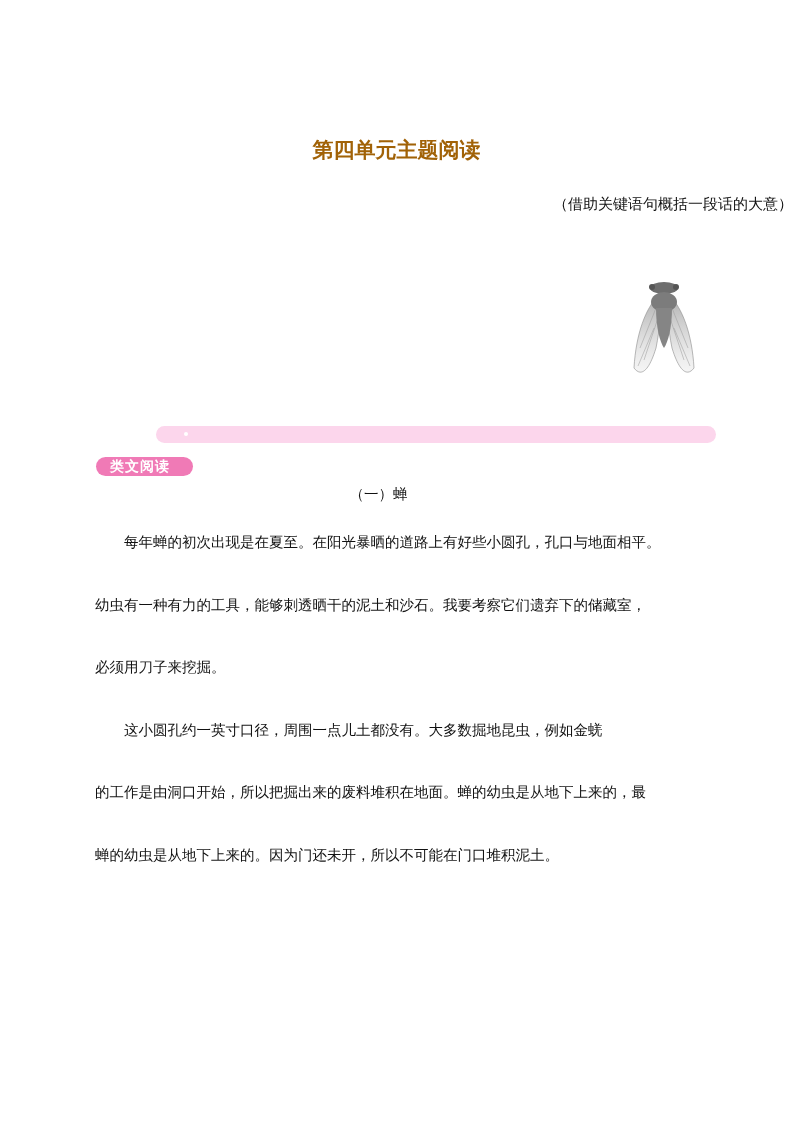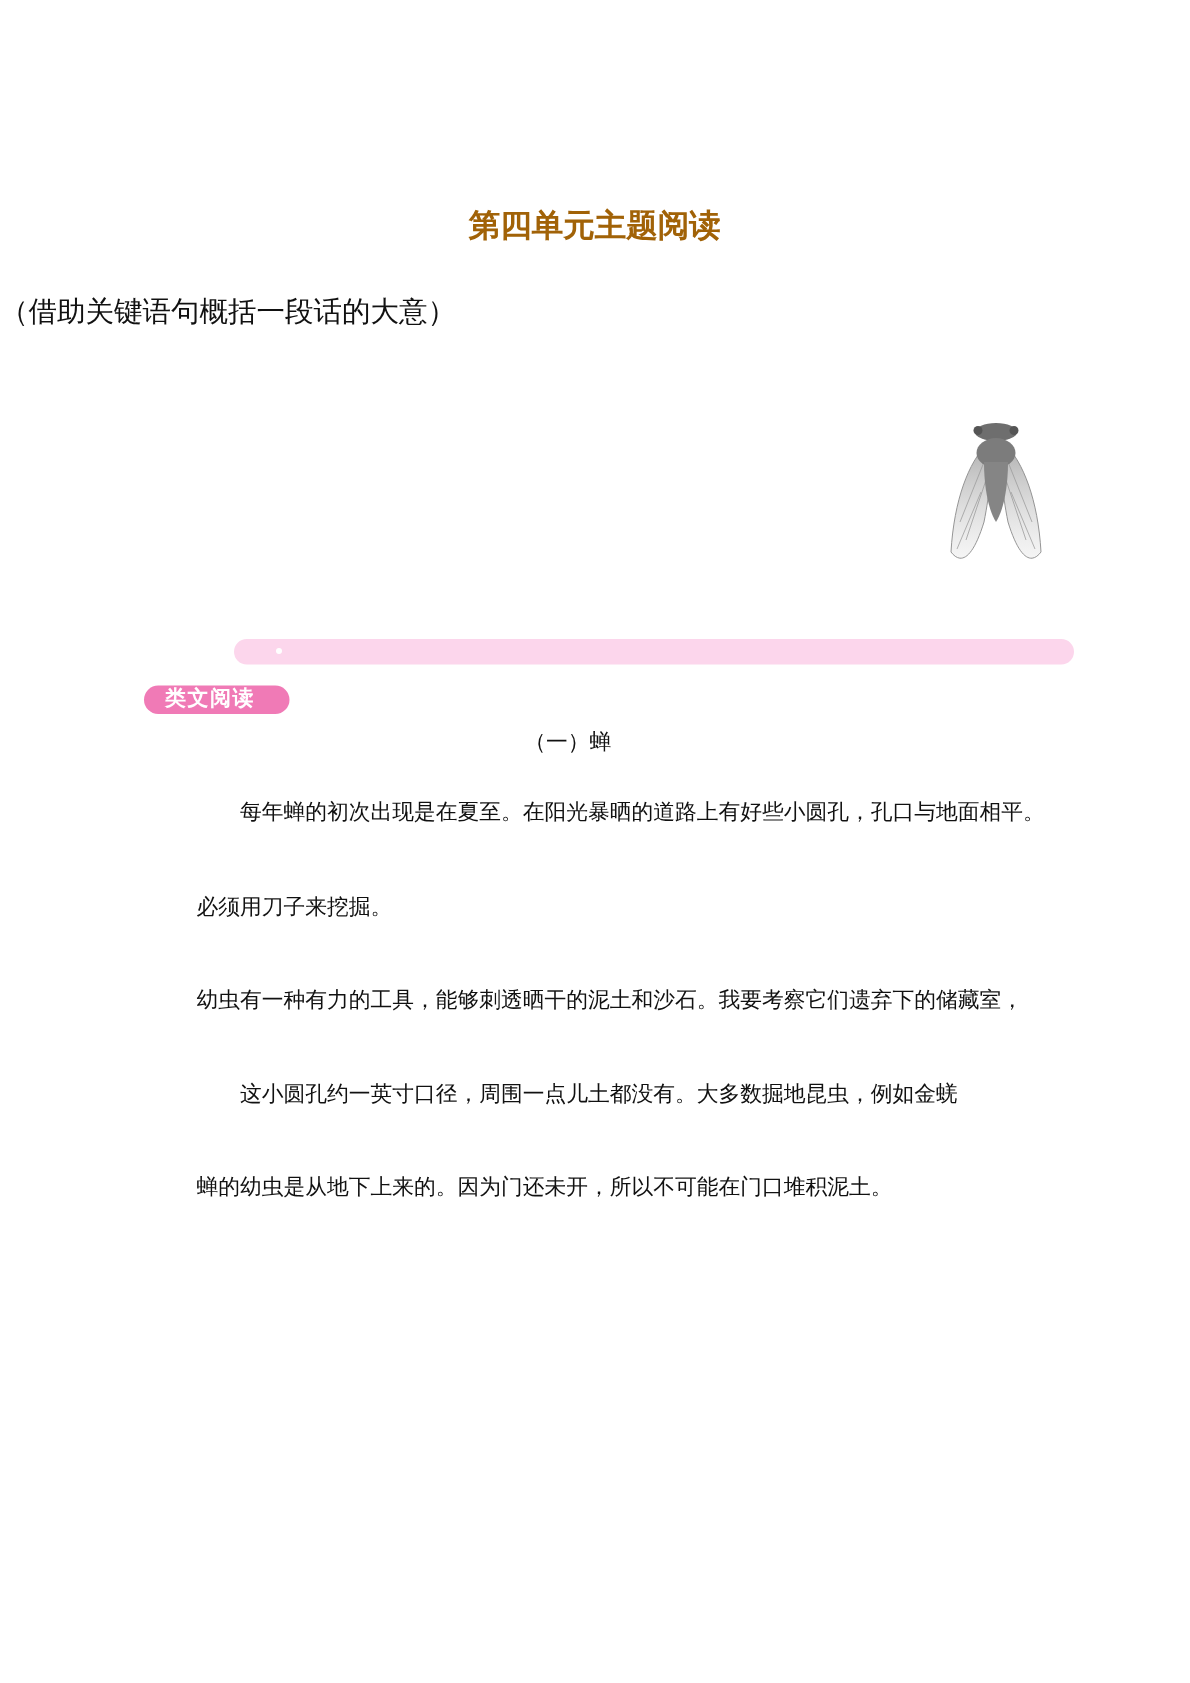--- a/index.html
+++ b/index.html
@@ -24,22 +24,22 @@
     font-size: 21px;
     font-weight: bold;
     letter-spacing: 0px;
     color: #a16207;
   }
   .subtitle {
     position: absolute;
     top: 195px;
     left: 0;
     width: 793px;
-    text-align: left;
-    font-size: 19px;
+    text-align: right;
+    font-size: 15px;
     color: #111;
   }
   .cicada {
     position: absolute;
     left: 628px;
     top: 278px;
     width: 70px;
     height: 104px;
   }
   .section-banner {
@@ -91,21 +91,20 @@
     width: 757px;
     text-align: center;
     font-size: 14.5px;
   }
   .body-text {
     position: absolute;
     left: 95px;
     top: 532px;
     width: 640px;
     font-size: 14.5px;
-    margin-left: 36px;
   }
   .line {
     height: 62.5px;
     white-space: nowrap;
     line-height: 20px;
   }
   .indent {
     padding-left: 29px;
   }
 </style>
@@ -145,20 +144,21 @@
   <div class="banner-track"></div>
   <div class="banner-pill">类文阅读</div>
   <div class="banner-dot"></div>
 </div>
 
 <div class="section-heading">（一）蝉</div>
 
 <div class="body-text">
   <div>
     <div class="line indent">每年蝉的初次出现是在夏至。在阳光暴晒的道路上有好些小圆孔，孔口与地面相平。</div>
+    <div class="line">幼虫有一种有力的工具，能够刺透晒干的泥土和沙石。我要考察它们遗弃下的储藏室，</div>
     <div class="line">必须用刀子来挖掘。</div>
-    <div class="line">幼虫有一种有力的工具，能够刺透晒干的泥土和沙石。我要考察它们遗弃下的储藏室，</div>
   </div>
   <div>
     <div class="line indent">这小圆孔约一英寸口径，周围一点儿土都没有。大多数掘地昆虫，例如金蜣</div>
+    <div class="line">的工作是由洞口开始，所以把掘出来的废料堆积在地面。蝉的幼虫是从地下上来的，最</div>
     <div class="line">蝉的幼虫是从地下上来的。因为门还未开，所以不可能在门口堆积泥土。</div>
   </div>
 </div>
 
 </body></html>

